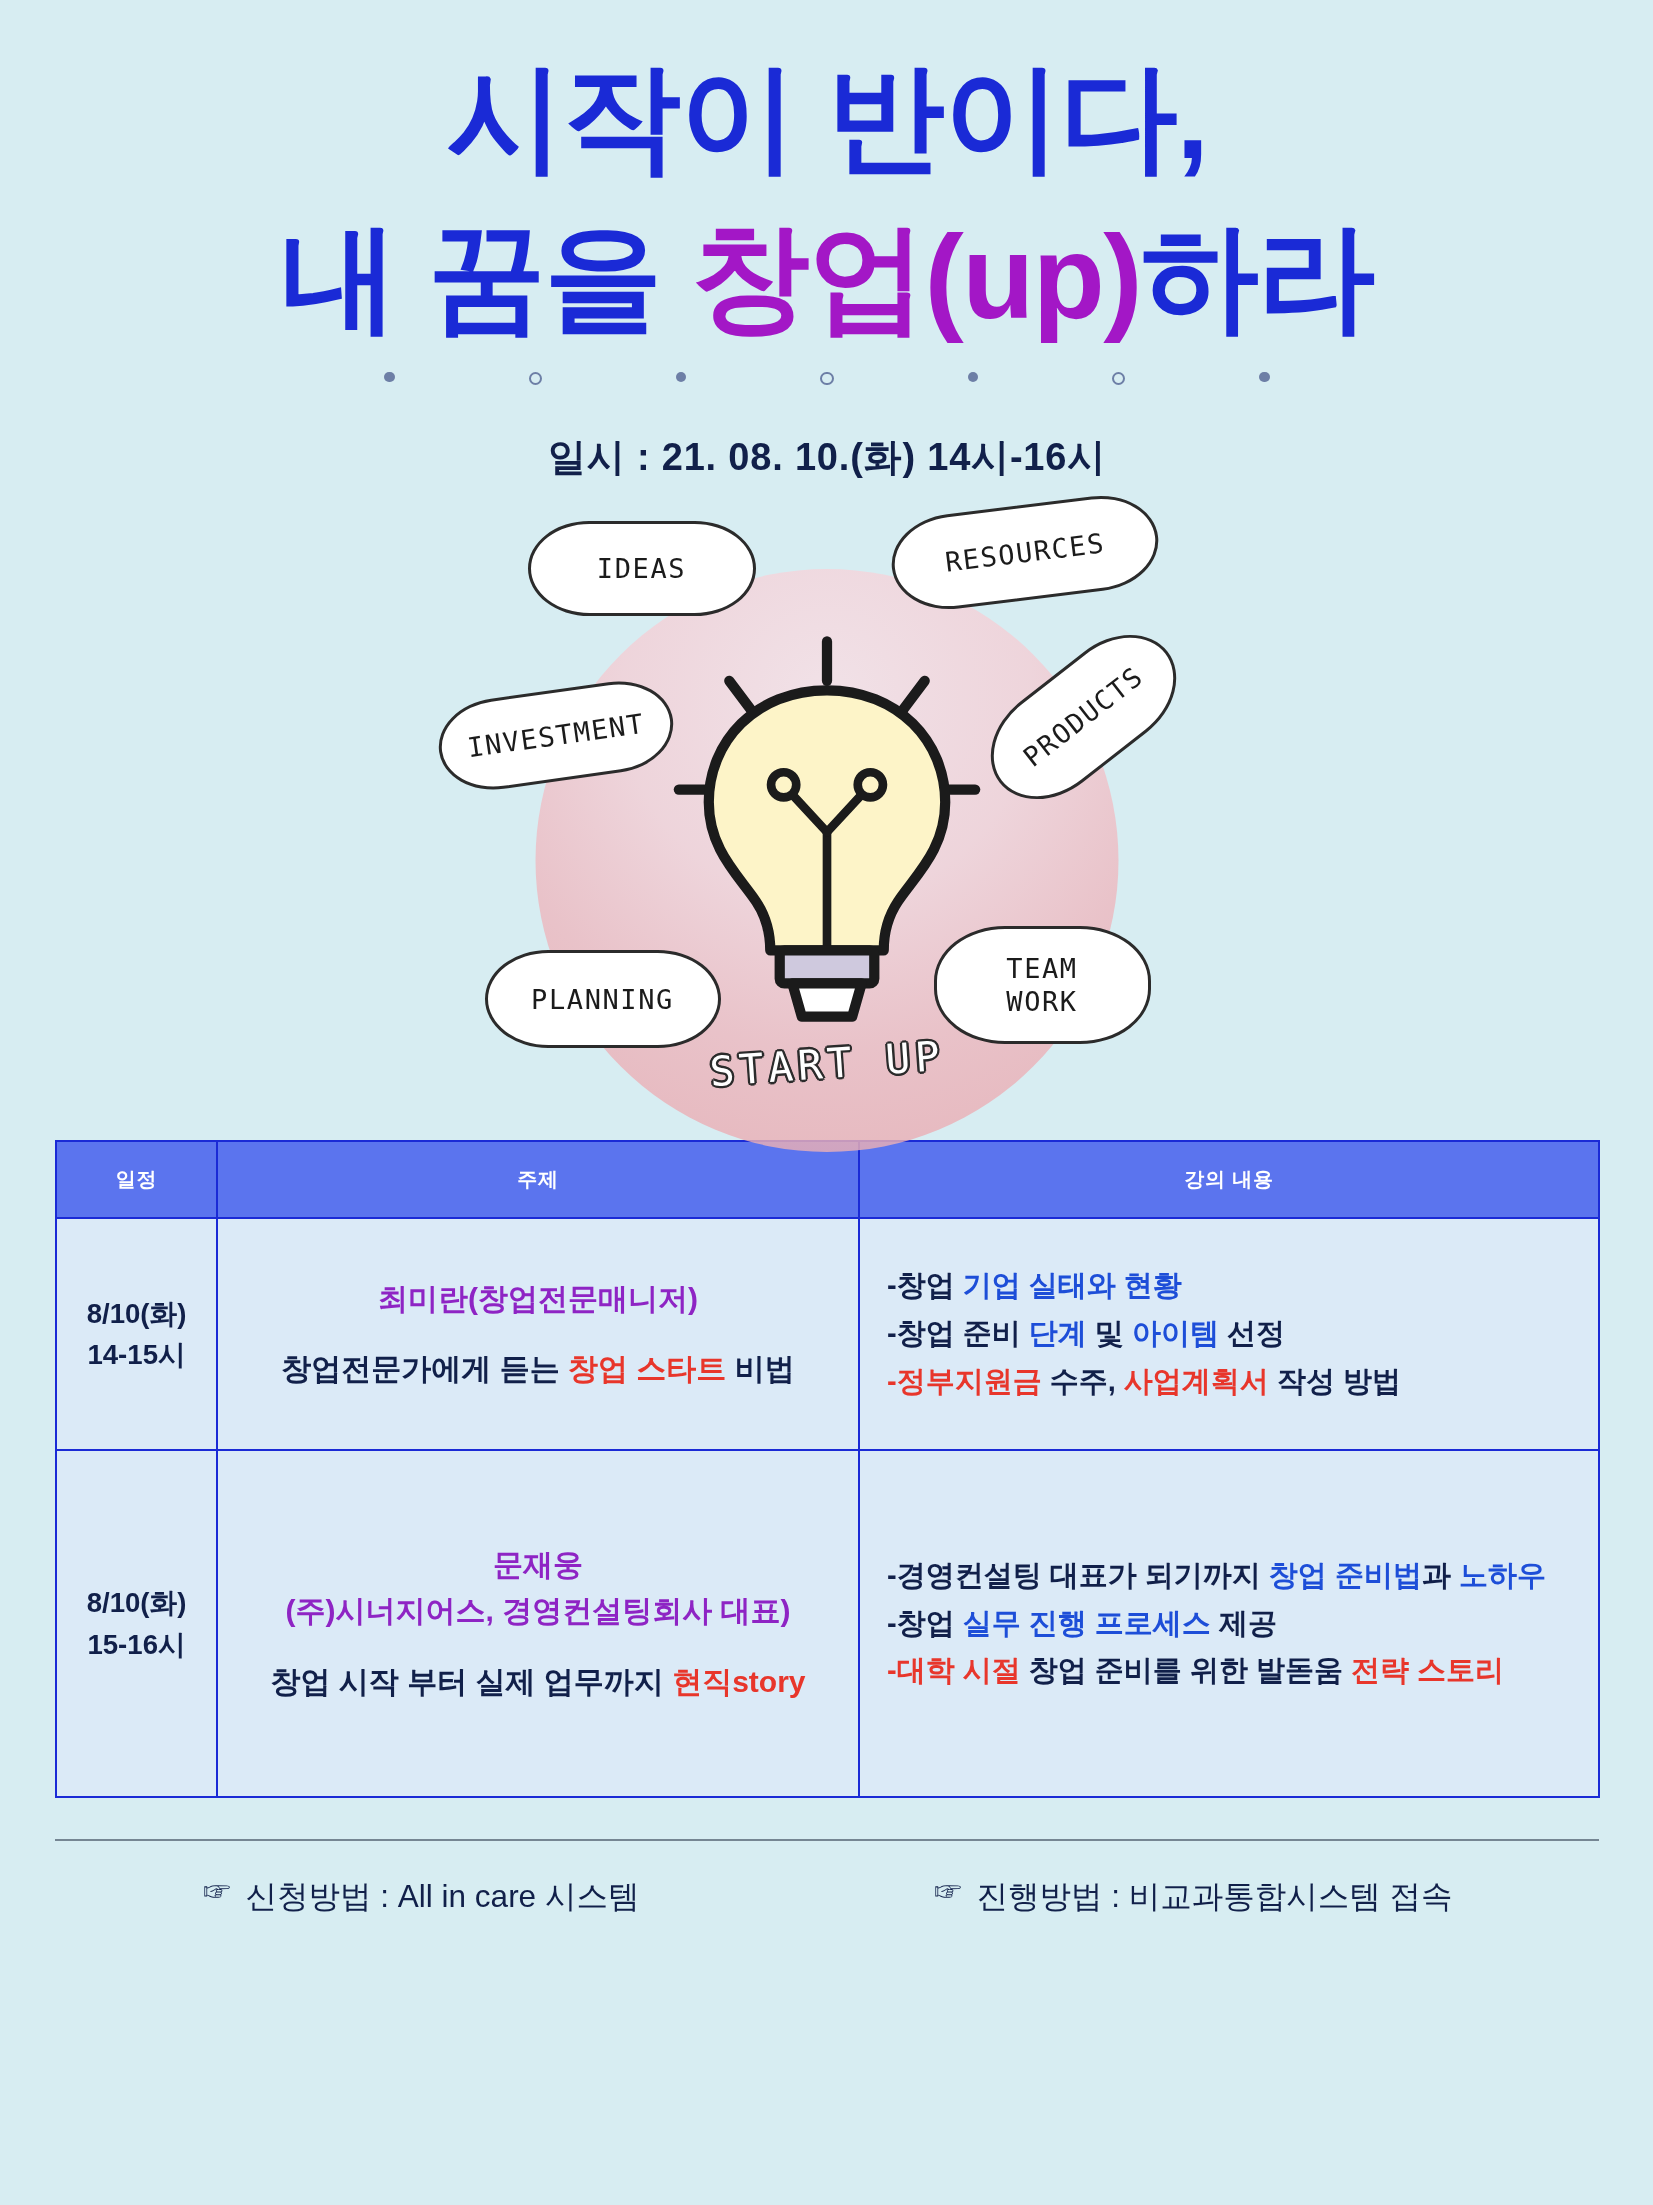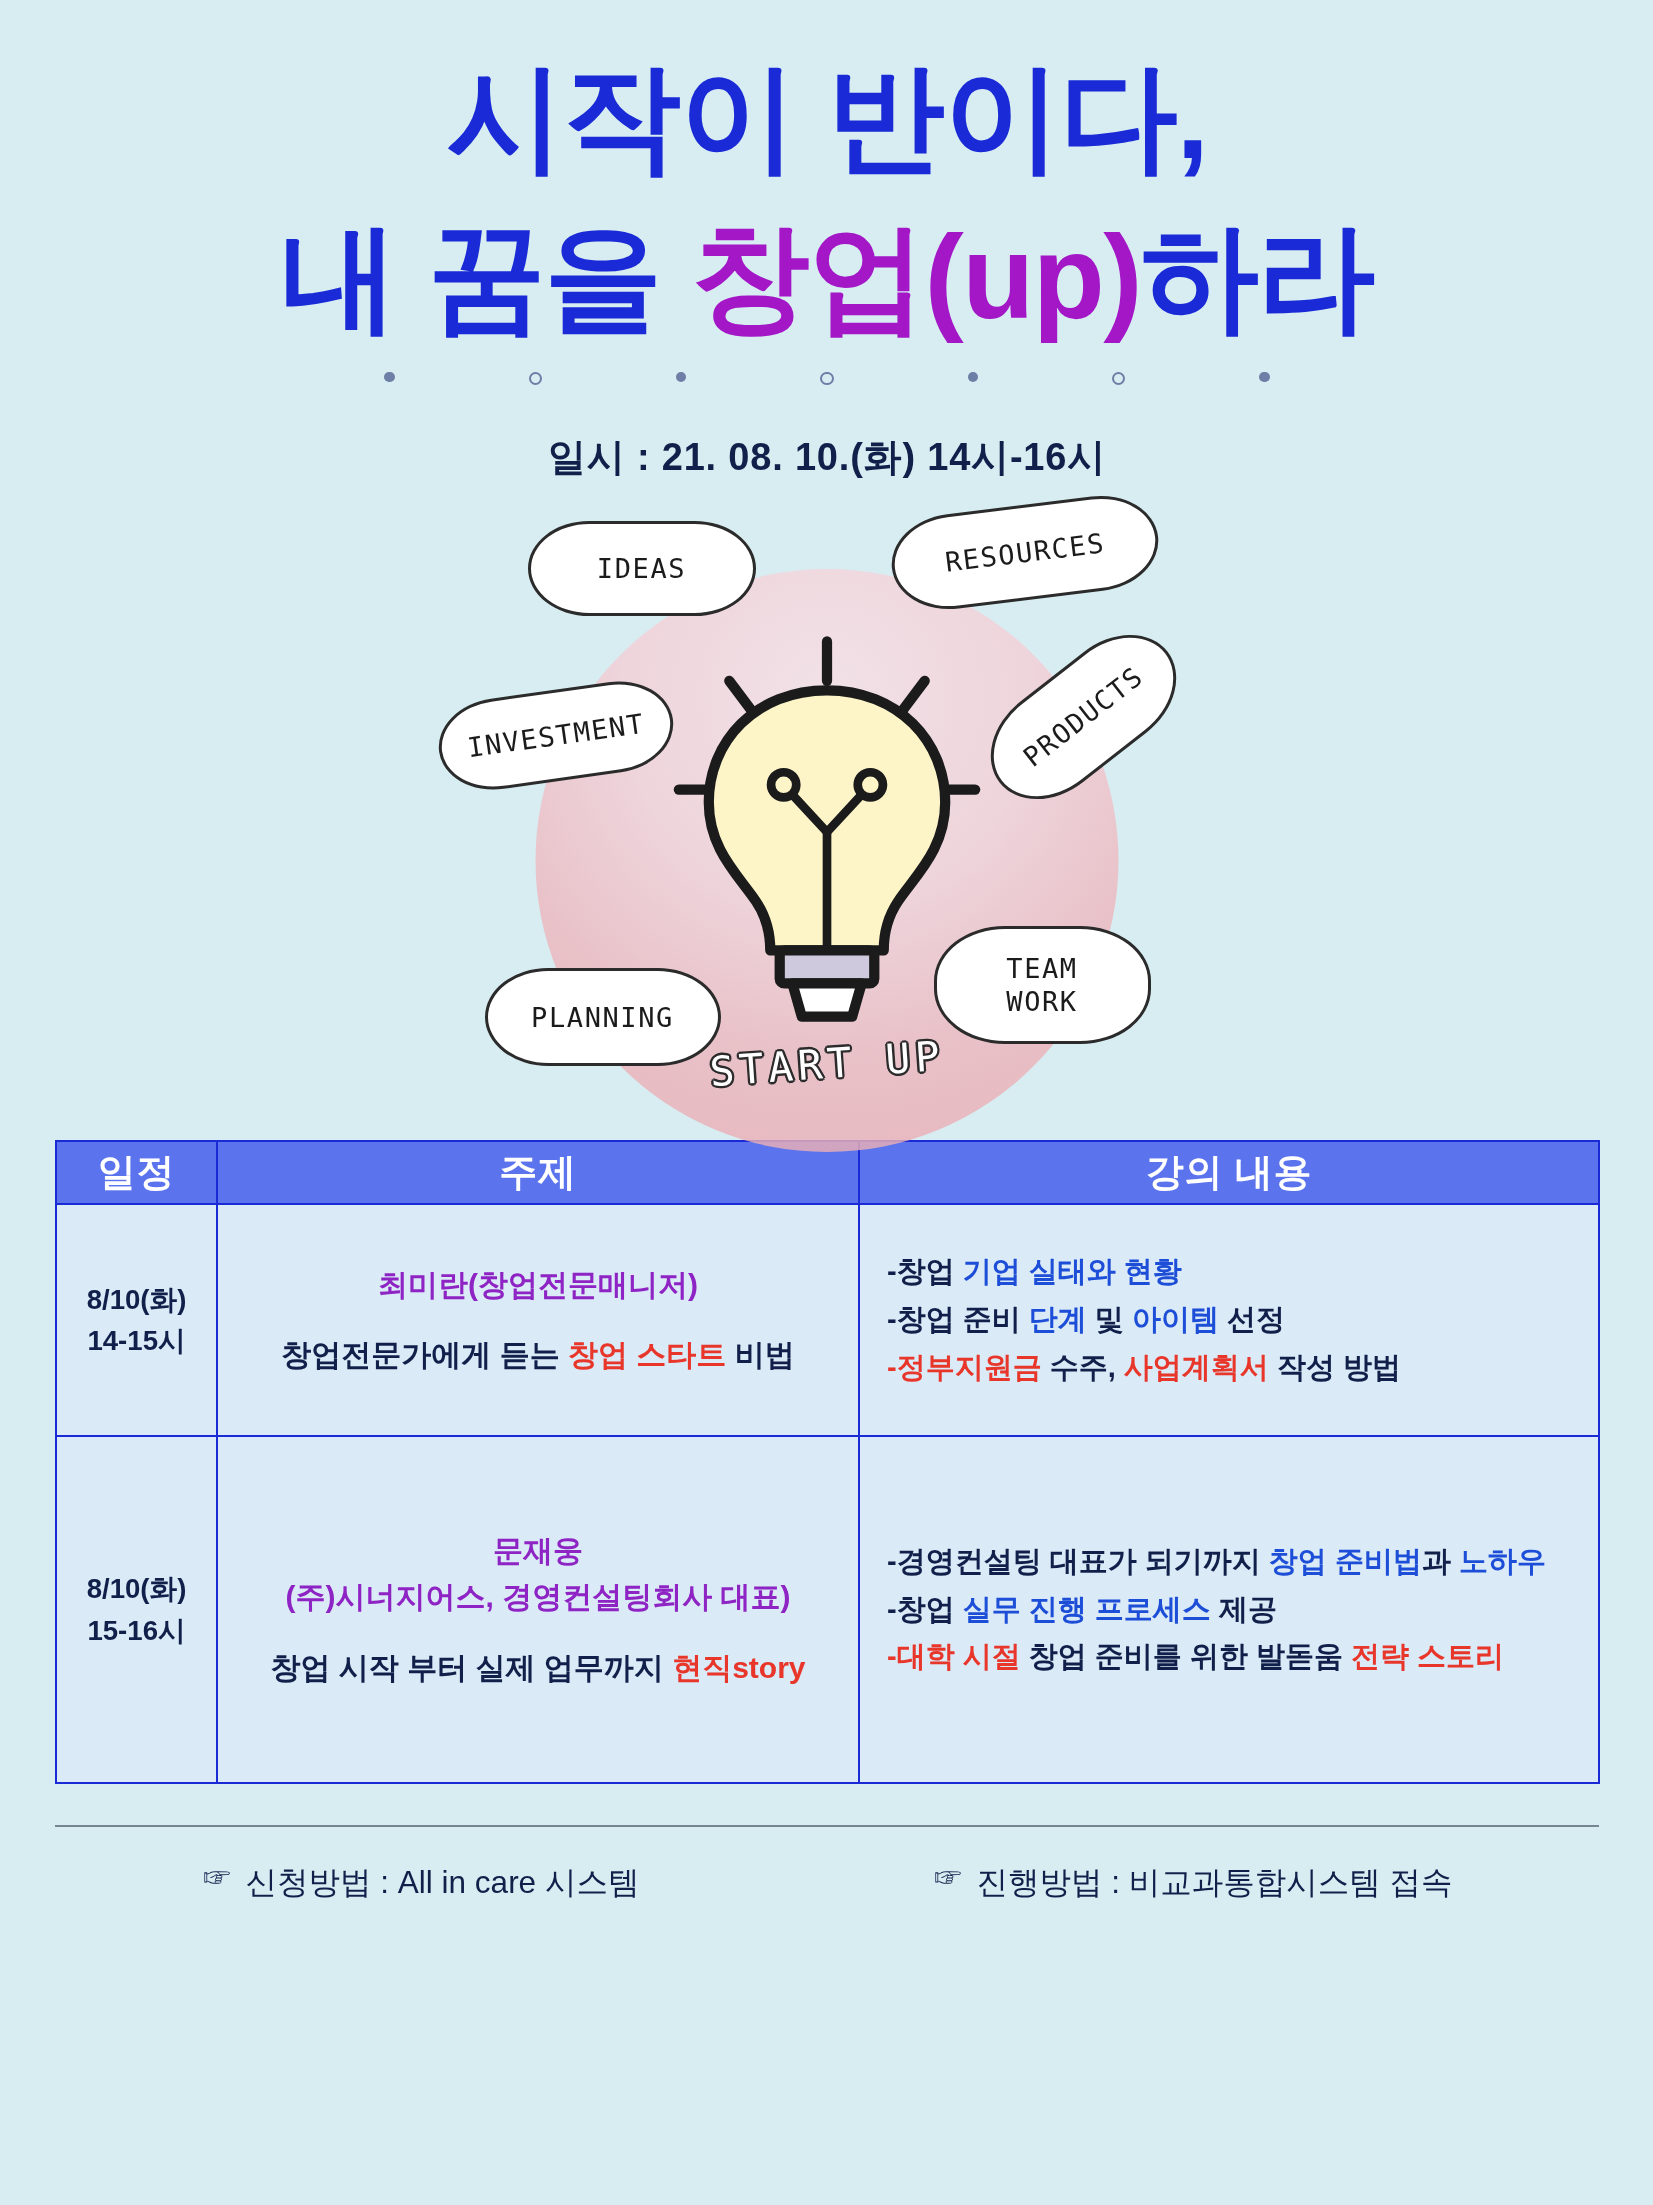--- a/index.html
+++ b/index.html
@@ -98,21 +98,21 @@
     color: #1b1b1b;
     text-align: center;
     line-height: 1.25;
     box-sizing: border-box;
     padding: 4.7px 11px;
   }
   .b-ideas  { left: 173px;  top: 23.6px;  width: 228px; height: 95px; }
   .b-res    { left: 536px;  top: 7.9px;  width: 268px; height: 95px; transform: rotate(-7deg); }
   .b-inv    { left: 83px;  top: 193px; width: 236px; height: 91px; transform: rotate(-8deg); }
   .b-prod   { left: 622px;  top: 169px; width: 213px; height: 102px; transform: rotate(-38deg); }
-  .b-plan   { left: 130px;  top: 471px; width: 236px; height: 98px; }
+  .b-plan   { left: 130px;  top: 453px; width: 236px; height: 98px; }
   .b-team   { left: 579px;  top: 429px; width: 217px; height: 118px; }
 
   .bulb-wrap {
     position: absolute;
     left: 50%;
     top: 138px;
     transform: translateX(-50%);
   }
   .startup-text {
     position: absolute;
@@ -141,23 +141,23 @@
     border-collapse: collapse;
     table-layout: fixed;
   }
   table.sched th, table.sched td {
     border: 2.4px solid #1a2ad6;
     box-sizing: border-box;
   }
   table.sched th {
     background: #5b74ee;
     color: #ffffff;
-    font-size: 38px;
-    font-weight: bold;
-    padding: 5px 0;
+    font-size: 20px;
+    font-weight: bold;
+    padding: 24px 0;
     letter-spacing: 0.8px;
   }
   .col-a { width: 161px; }
   .col-b { width: 642px; }
   .col-c { width: 740px; }
 
   table.sched td {
     background: #dbeaf7;
     vertical-align: middle;
   }

